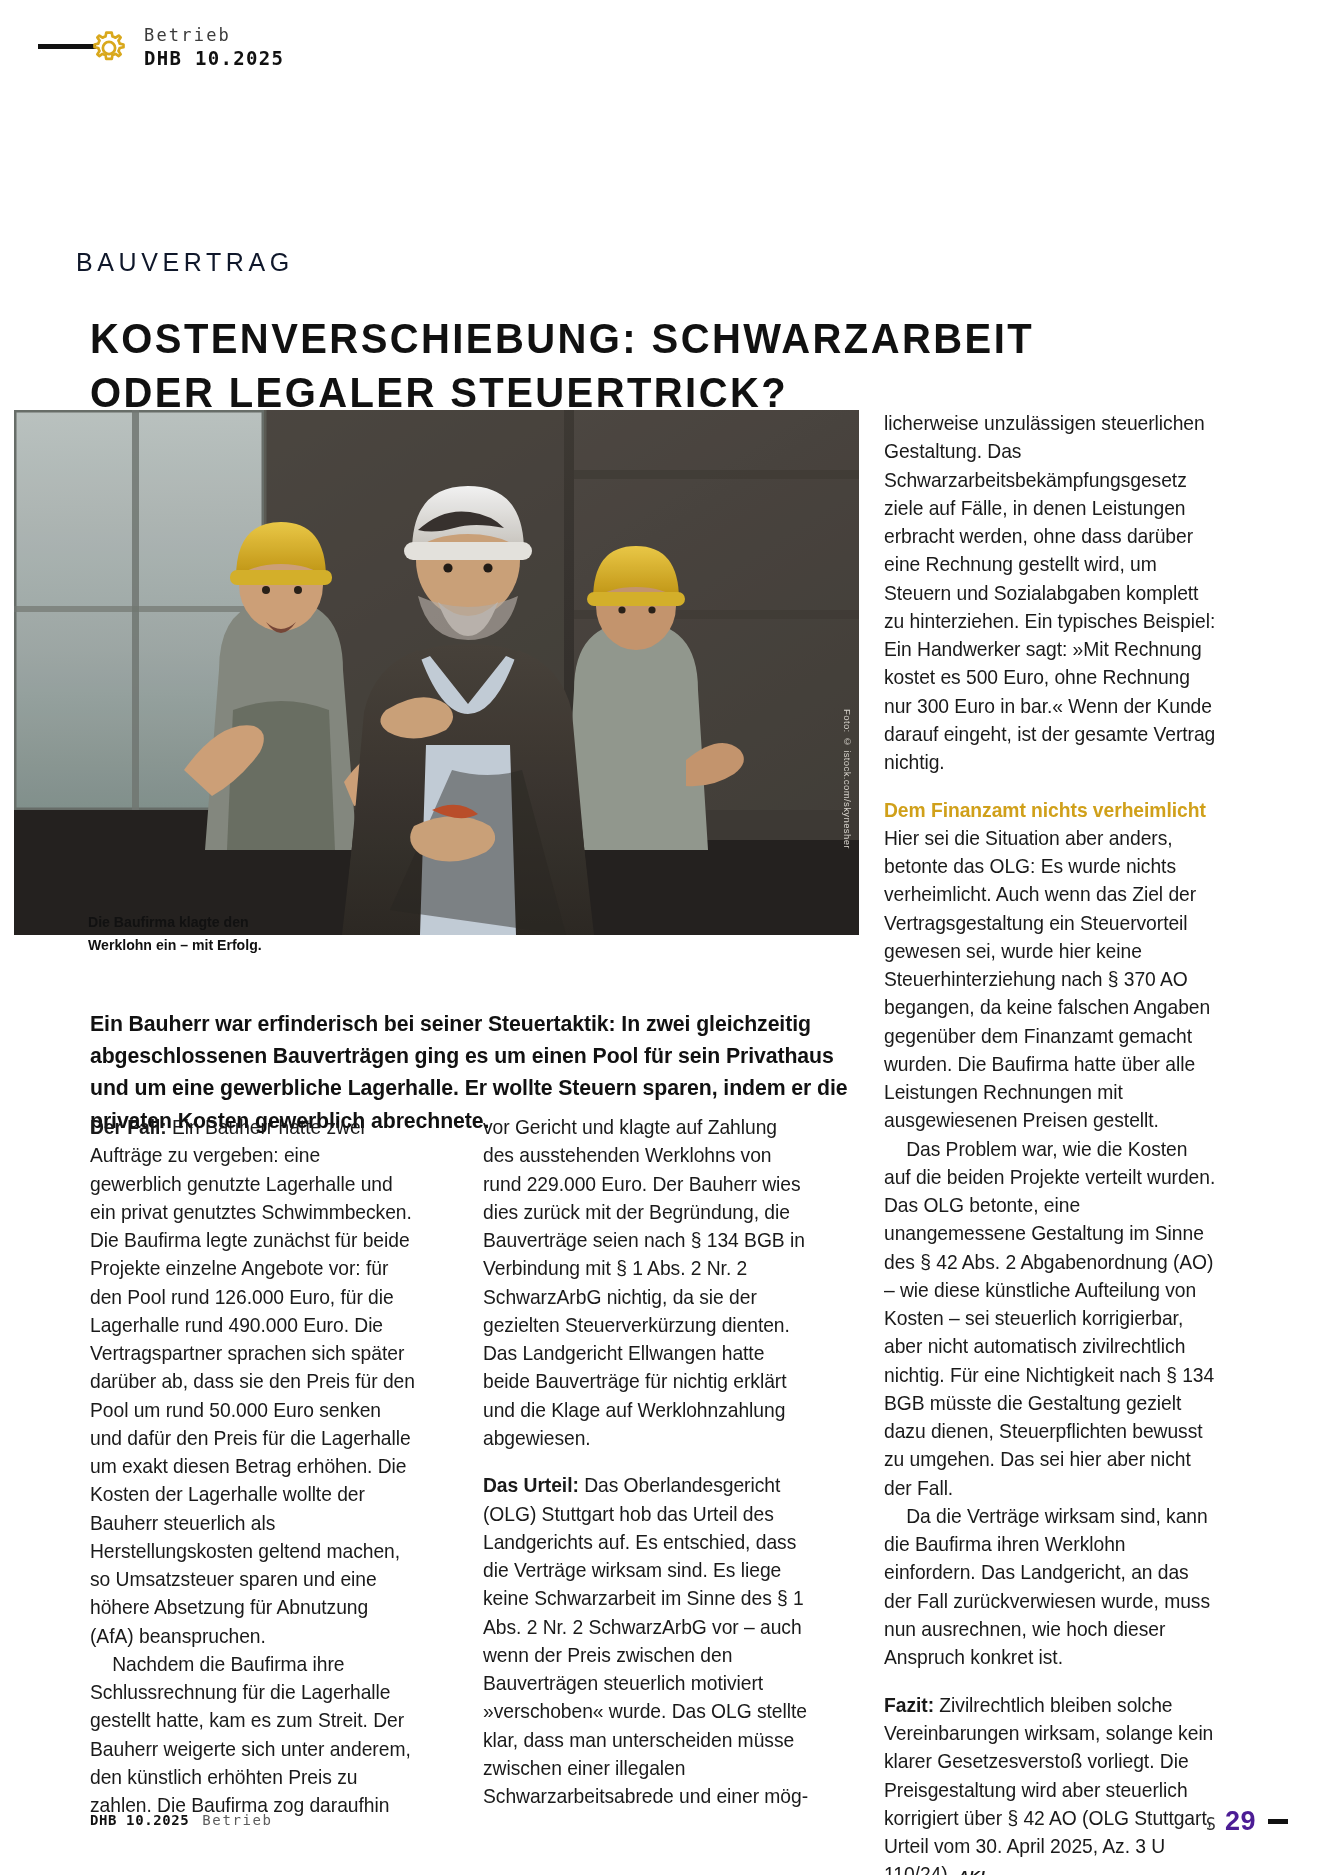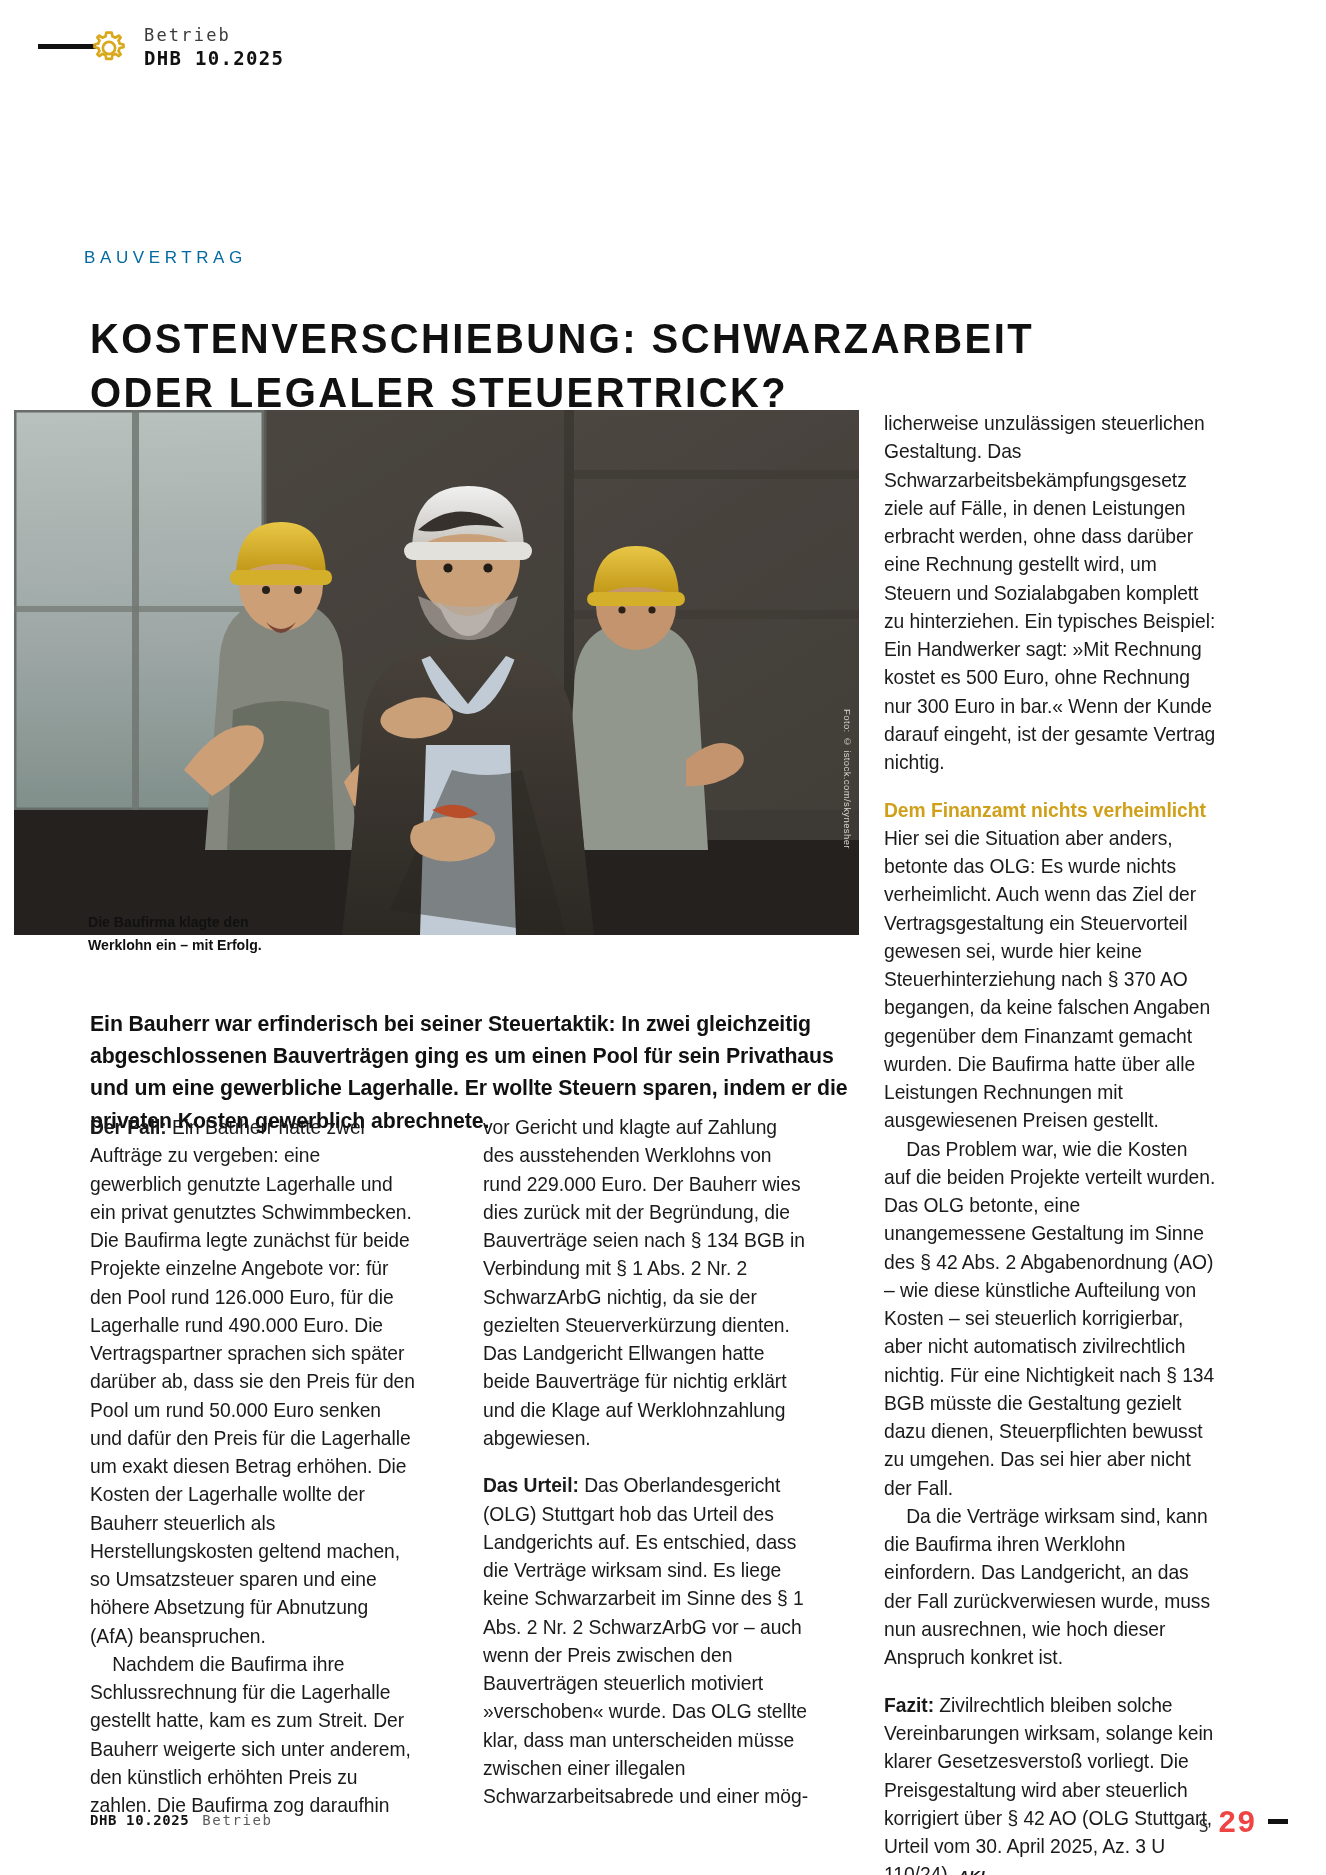--- a/index.html
+++ b/index.html
@@ -26,23 +26,23 @@
     font-family:"DejaVu Sans Mono", monospace;
     font-size:17px;letter-spacing:2.2px;color:#3b3b3b;font-weight:400;
   }
   .kicker-issue{
     font-family:"DejaVu Sans Mono", monospace;
     font-size:19px;letter-spacing:1.3px;color:#111;font-weight:700;margin-top:3px;
   }
 
   
   .eyebrow{
-    position:absolute;left:84px;top:248px;
+    position:absolute;left:76px;top:248px;
     font-family:"Liberation Sans", sans-serif;
-    font-size:17px;letter-spacing:4.6px;color:#0369a1;font-weight:400;
+    font-size:25px;letter-spacing:4.6px;color:#0f172a;font-weight:400;
   }
   .headline{
     position:absolute;left:90px;top:282px;width:1100px;
     font-family:"Liberation Sans Narrow","Liberation Sans", sans-serif;
     font-size:43px;line-height:1.26;letter-spacing:2.6px;
     font-weight:700;color:#111;
     transform:scaleX(0.93);transform-origin:left top;
   }
   .headline .l2{display:block;}
 
@@ -114,22 +114,22 @@
     font-size:14px;font-weight:400;letter-spacing:1.6px;color:#5c5c5c;
   }
   .footer-right{
     position:absolute;right:70px;top:-6px;display:flex;align-items:baseline;gap:8px;
   }
   .f-s{
     font-family:"DejaVu Sans Mono", monospace;
     font-size:17px;font-weight:400;color:#333;letter-spacing:1px;
   }
   .f-page{
-    font-family:Liberation Mono, monospace;
-    font-size:31px;font-weight:700;color:#ef4444;letter-spacing:0.5px;
+    font-family:Liberation Sans, sans-serif;
+    font-size:27px;font-weight:700;color:#4c1d95;letter-spacing:0.5px;
   }
   .bottom-rule{
     position:absolute;right:38px;top:1819px;width:20px;height:5px;background:#111;
   }
 </style>
 </head>
 <body>
 
 <div class="page">
 

